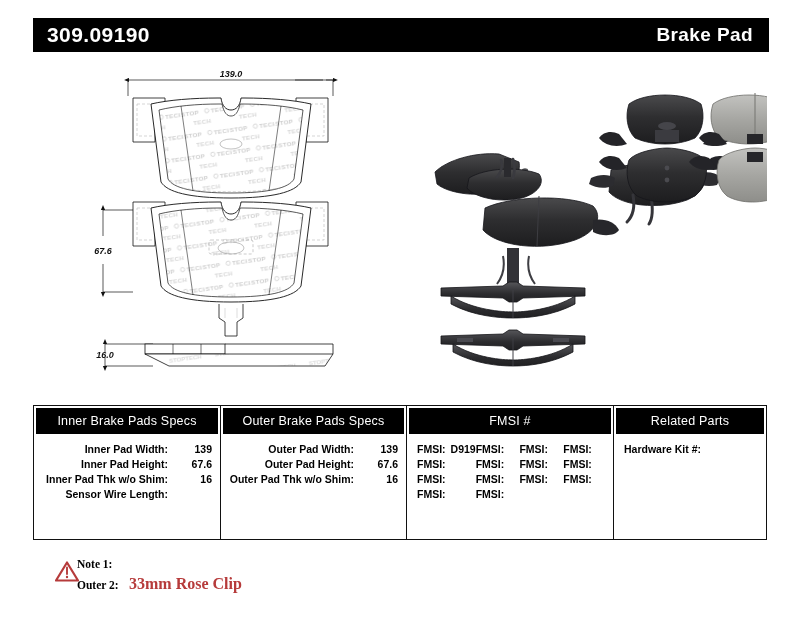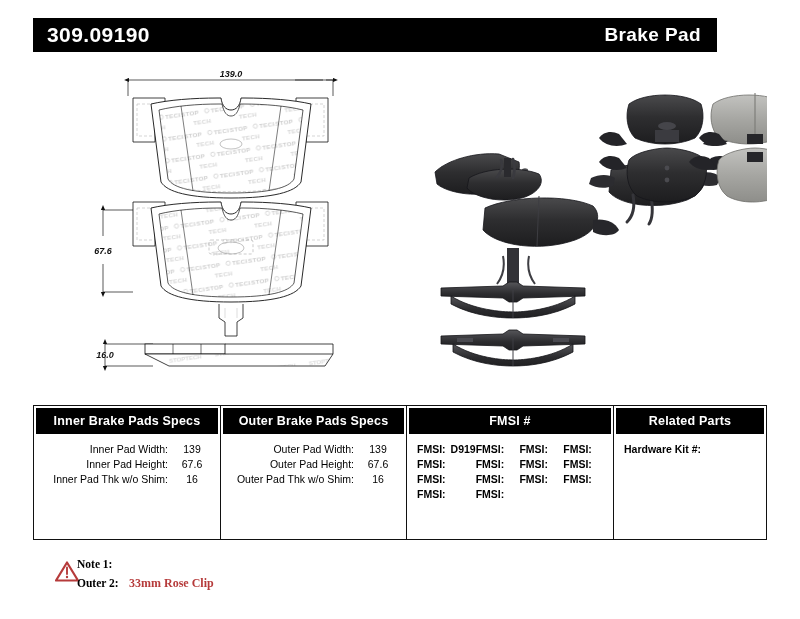--- a/index.html
+++ b/index.html
@@ -8,21 +8,21 @@
     background:#ffffff;
     font-family:"Liberation Sans", sans-serif;
     color:#000;
     overflow:hidden;
     position:relative;
   }
   .sheet{position:absolute;inset:0;background:#fff;}
 
   
   .header{
-    position:absolute;left:33px;top:18px;width:684px;height:34px;
+    position:absolute;left:33px;top:18px;width:736px;height:34px;
     background:#000;
   }
   .header-left{
     position:absolute;left:14px;top:50%;transform:translateY(-50%);
     color:#fff;font-size:21px;font-weight:bold;letter-spacing:.4px;
     white-space:nowrap;
   }
   .header-right{
     position:absolute;right:16px;top:50%;transform:translateY(-50%);
     color:#fff;font-size:19px;font-weight:bold;letter-spacing:.4px;
@@ -46,39 +46,39 @@
   }
   .col:last-child{border-right:none;}
   .col-inner{width:187px;}
   .col-outer{width:186px;}
   .col-fmsi{width:207px;}
   .col-related{width:152px;}
 
   .col-head{
     height:26px;background:#000;color:#fff;
     display:flex;align-items:center;justify-content:center;
-    font-size:12.5px;font-weight:bold;letter-spacing:.2px;
+    font-size:12.5px;font-weight:normal;letter-spacing:.2px;
     margin:2px;
     white-space:nowrap;
   }
 
   .col-body{padding-top:6px;}
 
   
   .spec-row{
     display:flex;align-items:baseline;
-    font-size:10.5px;font-weight:normal;
+    font-size:10.5px;font-weight:bold;
     line-height:15px;
     padding:0 8px;
   }
   .spec-label{
     flex:1 1 auto;text-align:right;white-space:nowrap;
   }
   .spec-val{
-    flex:0 0 40px;text-align:center;padding-left:4px;white-space:nowrap;
+    flex:0 0 40px;text-align:right;padding-left:4px;white-space:nowrap;
   }
 
   
   .fmsi-grid{
     display:grid;grid-template-columns:1fr 1fr 1fr 1fr;
     padding:6px 6px 0 10px;
   }
   .fmsi-cell{
     display:flex;font-size:10.5px;font-weight:bold;line-height:15px;
     white-space:nowrap;
@@ -98,21 +98,21 @@
   .warn-icon{
     position:absolute;left:0;top:6px;width:24px;height:21px;
   }
   .note-lines{position:absolute;left:22px;top:0;font-family:Liberation Serif, serif;}
   .note-row{
     display:flex;align-items:baseline;
     font-size:11.5px;font-weight:bold;line-height:19px;
     white-space:nowrap;
   }
   .note-key{width:52px;}
-  .note-val{color:#b63b3b;font-size:12px;font-weight:bold;text-align:center;}
+  .note-val{color:#b63b3b;font-size:16px;font-weight:bold;text-align:center;}
 </style>
 </head>
 <body>
 
 <div class="sheet">
 
   <div class="header">
     <div class="header-left">309.09190</div>
     <div class="header-right">Brake Pad</div>
   </div>
@@ -347,20 +347,24 @@
           <span class="spec-val">139</span>
         </div>
         <div class="spec-row">
           <span class="spec-label">Inner Pad Height:</span>
           <span class="spec-val">67.6</span>
         </div>
         <div class="spec-row">
           <span class="spec-label">Inner Pad Thk w/o Shim:</span>
           <span class="spec-val">16</span>
         </div>
+        <div class="spec-row">
+          <span class="spec-label">Sensor Wire Length:</span>
+          <span class="spec-val"></span>
+        </div>
       </div>
     </div>
 
     <div class="col col-outer">
       <div class="col-head">Outer Brake Pads Specs</div>
       <div class="col-body">
         <div class="spec-row">
           <span class="spec-label">Outer Pad Width:</span>
           <span class="spec-val">139</span>
         </div>

